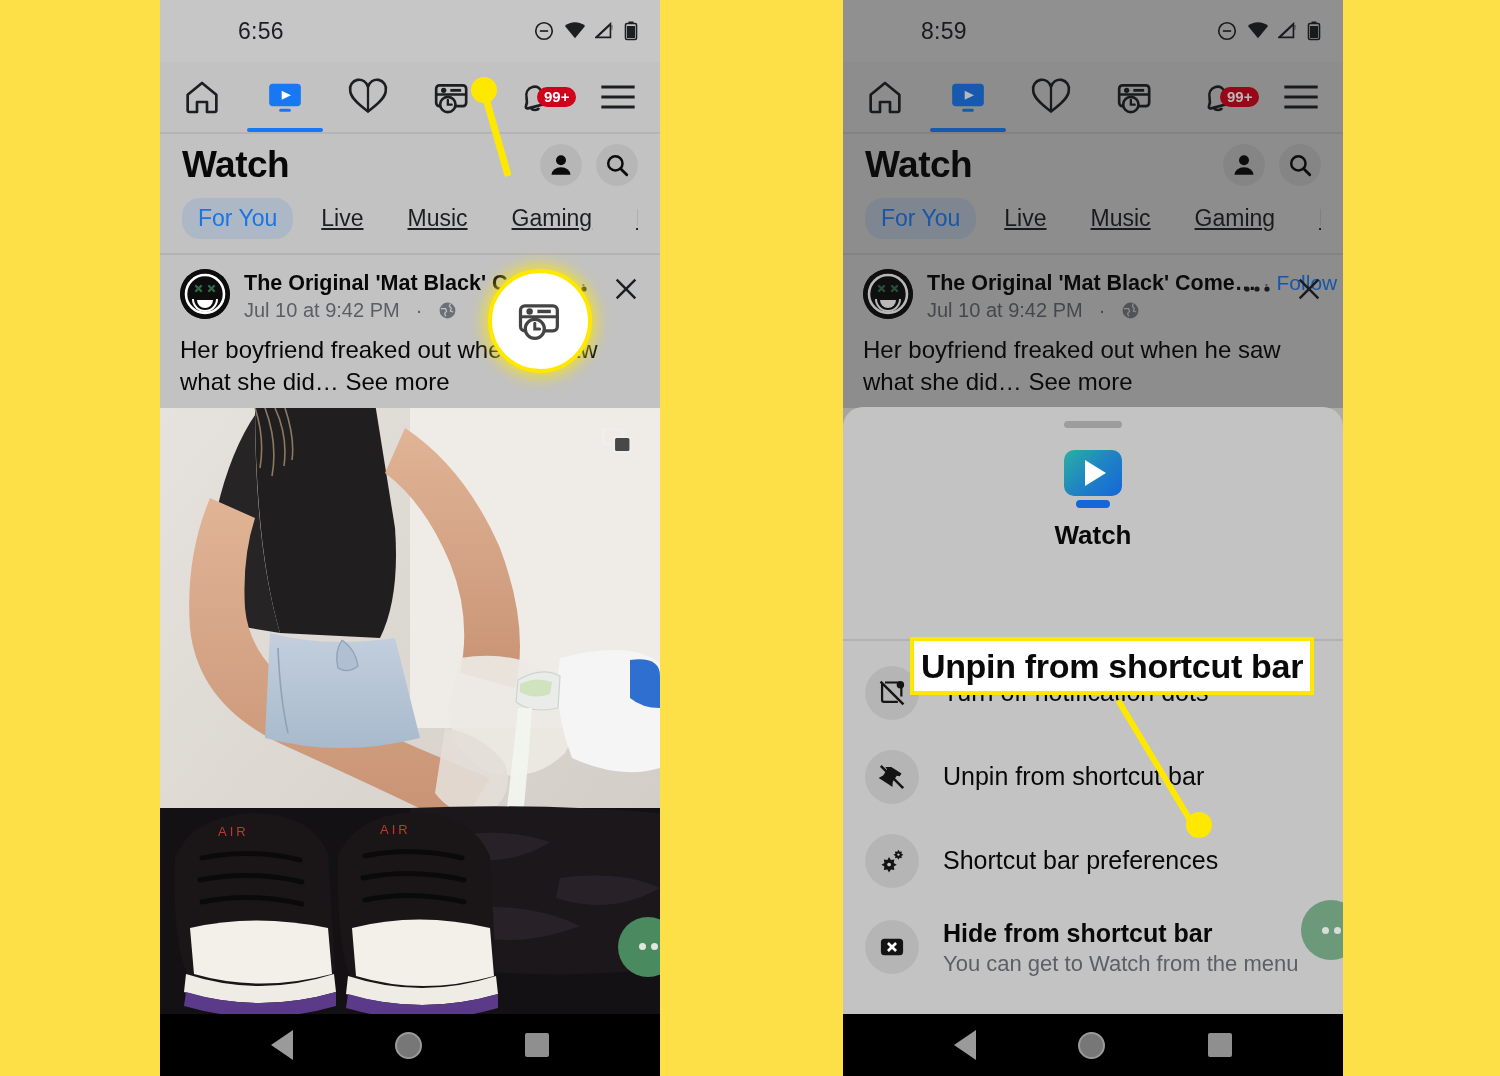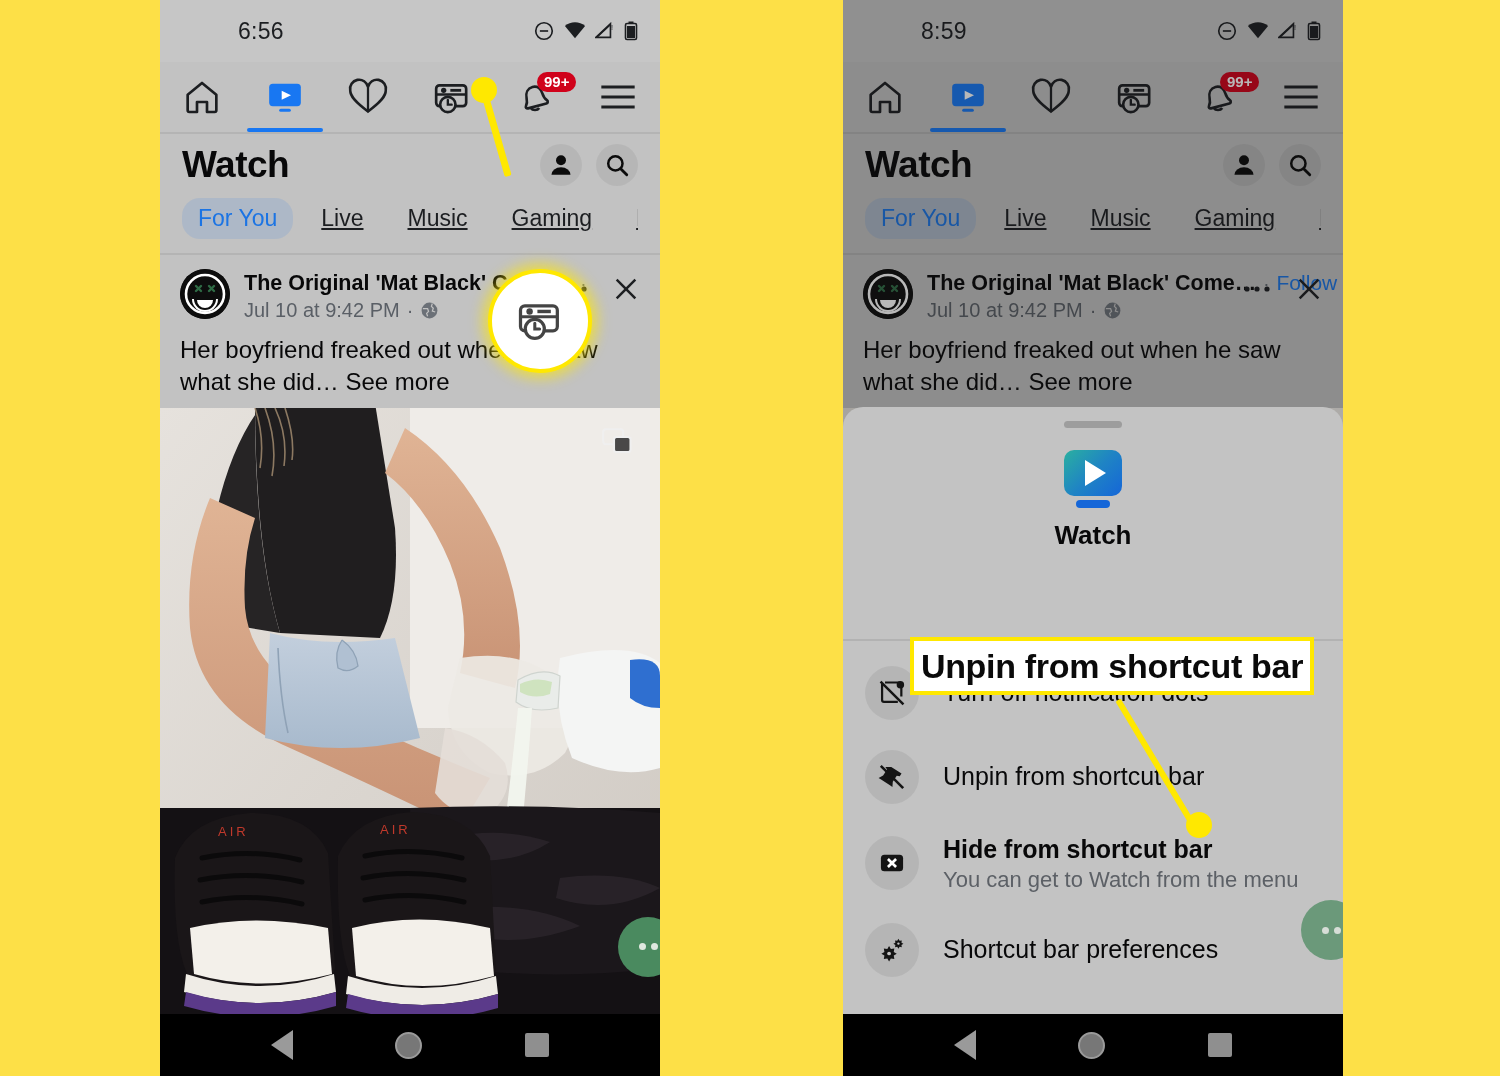--- a/index.html
+++ b/index.html
@@ -34,21 +34,21 @@
   .sc-item {
     flex: 1; height: 100%; display: flex; align-items: center; justify-content: center;
     position: relative;
   }
   .sc-item svg { display: block; }
   .sc-active-underline {
     position: absolute; bottom: 0; left: 50%; transform: translateX(-50%);
     width: 76px; height: 4px; background: #1877f2; border-radius: 2px;
   }
   .badge {
-    position: absolute; top: 10px; left: 50%; margin-left: 2px;
+    position: absolute; top: 25px; left: 50%; margin-left: 2px;
     background: #d0021b; color: #fff; font-size: 15px; font-weight: bold;
     border-radius: 14px; padding: 1px 7px 2px; line-height: 1.15;
   }
 
   
   .watchheader {
     background: #c2c2c2; padding: 10px 22px 0 22px; position: relative;
   }
   .wh-row { display: flex; align-items: center; justify-content: space-between; }
   .wh-title { font-size: 37px; font-weight: bold; color: #080809; letter-spacing: -.5px; }
@@ -73,21 +73,21 @@
   .avatar {
     width: 50px; height: 50px; border-radius: 50%; flex: 0 0 50px;
     background: #0d0d0d; display:flex; align-items:center; justify-content:center;
     position: relative; overflow: hidden;
   }
   .post-meta { flex: 1; min-width: 0; padding-top: 2px; }
   .post-name-line { display: flex; align-items: baseline; gap: 7px; white-space: nowrap; }
   .post-name { font-size: 21.5px; font-weight: bold; color: #080809; }
   .post-dot { font-size: 19px; color: #606770; }
   .post-follow { font-size: 21px; color: #1b74e4; }
-  .post-time { font-size: 20px; color: #5a5f66; margin-top: 3px; display: flex; align-items: center; gap: 7px; }
+  .post-time { font-size: 20px; color: #5a5f66; margin-top: 3px; display: flex; align-items: center; gap: 16px; }
   .post-actions { display: flex; align-items: center; gap: 22px; padding-top: 6px; }
   .post-body { font-size: 24px; color: #080809; line-height: 1.33; margin-top: 12px; }
 
   
   .video { position: relative; width: 100%; height: 617px; overflow: hidden; background: #2a2424; }
   .pip-icon { position: absolute; top: 20px; right: 28px; opacity: .92; }
   .green-fab {
     position: absolute; right: -18px; bottom: 48px;
     width: 60px; height: 60px; border-radius: 50%;
     background: #4a8a5f; display: flex; align-items: center; justify-content: center; gap: 5px;
@@ -641,46 +641,46 @@
             </svg>
           </div>
           <div class="menu-txt">
             <div class="menu-label plain">Unpin from shortcut bar</div>
           </div>
         </div>
 
         <div class="menu-item">
           <div class="menu-ic">
             <svg width="28" height="28" viewBox="0 0 24 24">
-              <rect x="2.5" y="5" width="19" height="14" rx="3" fill="#141414"></rect>
-              <line x1="8.5" y1="8.6" x2="15.5" y2="15.4" stroke="#fff" stroke-width="2.3"></line>
-              <line x1="15.5" y1="8.6" x2="8.5" y2="15.4" stroke="#fff" stroke-width="2.3"></line>
-            </svg>
-          </div>
-          <div class="menu-txt">
-            <div class="menu-label">Hide from shortcut bar</div>
-            <div class="menu-sub">You can get to Watch from the menu</div>
-          </div>
-        </div>
-
-        <div class="menu-item">
-          <div class="menu-ic">
-            <svg width="28" height="28" viewBox="0 0 24 24">
               <g fill="#141414">
                 <circle cx="17.5" cy="6.5" r="2.3"></circle>
                 <path d="M17.5 2.4 l1 1.7 1.9-.3 -.3 1.9 1.7 1 -1.7 1 .3 1.9 -1.9-.3 -1 1.7 -1-1.7 -1.9 .3 .3-1.9 -1.7-1 1.7-1 -.3-1.9 1.9 .3 Z"></path>
                 <circle cx="9.5" cy="15" r="3.4" fill="#141414"></circle>
                 <path d="M9.5 8.6 l1.5 2.6 3-.5 -.5 3 2.6 1.5 -2.6 1.5 .5 3 -3-.5 -1.5 2.6 -1.5-2.6 -3 .5 .5-3 -2.6-1.5 2.6-1.5 -.5-3 3 .5 Z"></path>
               </g>
               <circle cx="9.5" cy="15" r="1.6" fill="#c3c3c3"></circle>
               <circle cx="17.5" cy="6.5" r="1" fill="#c3c3c3"></circle>
             </svg>
           </div>
           <div class="menu-txt">
             <div class="menu-label plain">Shortcut bar preferences</div>
+          </div>
+        </div>
+
+        <div class="menu-item">
+          <div class="menu-ic">
+            <svg width="28" height="28" viewBox="0 0 24 24">
+              <rect x="2.5" y="5" width="19" height="14" rx="3" fill="#141414"></rect>
+              <line x1="8.5" y1="8.6" x2="15.5" y2="15.4" stroke="#fff" stroke-width="2.3"></line>
+              <line x1="15.5" y1="8.6" x2="8.5" y2="15.4" stroke="#fff" stroke-width="2.3"></line>
+            </svg>
+          </div>
+          <div class="menu-txt">
+            <div class="menu-label">Hide from shortcut bar</div>
+            <div class="menu-sub">You can get to Watch from the menu</div>
           </div>
         </div>
 
       </div>
     </div>
 
     <div class="androidnav" style="z-index:8;">
       <div class="nav-back"></div>
       <div class="nav-home"></div>
       <div class="nav-recent"></div>

